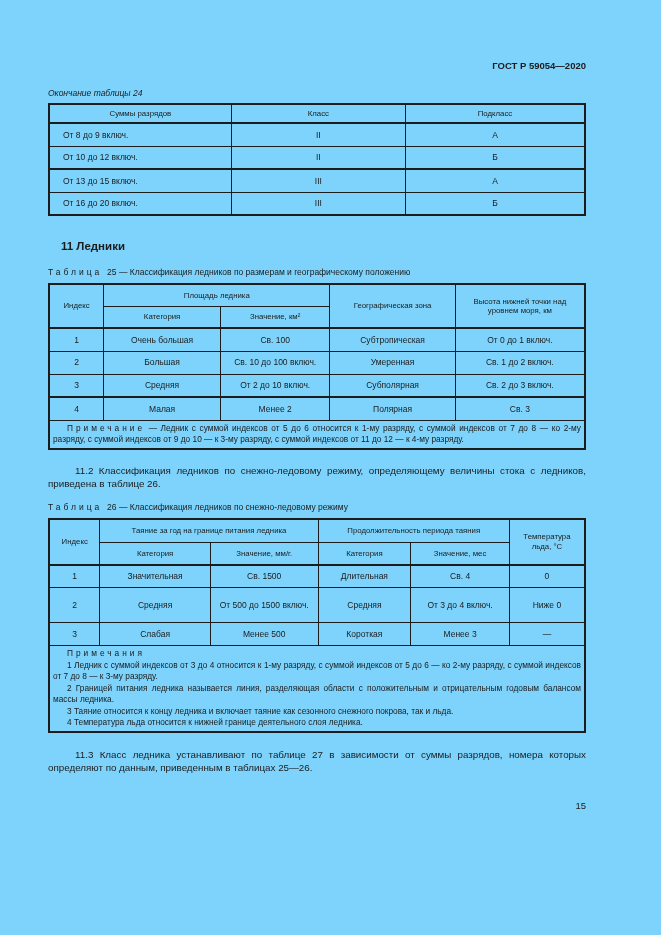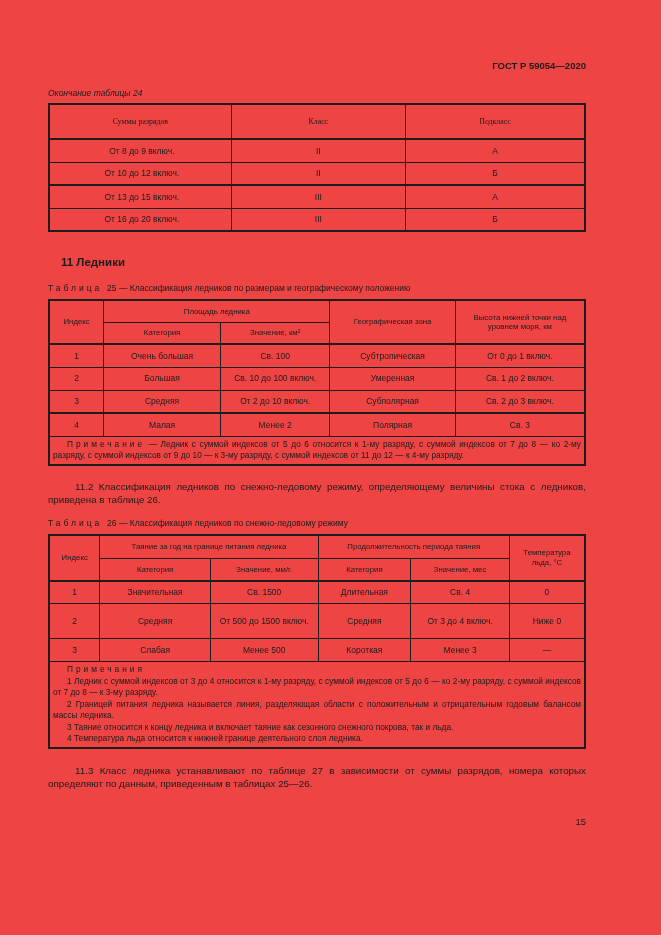--- a/index.html
+++ b/index.html
@@ -1,36 +1,36 @@
 <!DOCTYPE html>
 <html><head>
 <meta charset="utf-8">
 <style>
   html,body{margin:0;padding:0;background:#f7f7f8;}
   .page{
     width:661px;height:935px;box-sizing:border-box;
     padding:60px 75px 0 48px;position:relative;
-    background:#ef4444;color:#1c1c1c;
+    background:#7dd3fc;color:#1c1c1c;
     font-family:"Liberation Sans", sans-serif;
   }
   .doc-header{text-align:right;font-weight:bold;font-size:9.5px;}
   .cont-label{font-style:italic;font-size:8.5px;margin-top:17px;}
   table.gost{border-collapse:collapse;width:100%;table-layout:fixed;
     border:2px solid #1c1c1c;}
   .gost th,.gost td{
     border:1px solid #1c1c1c;box-sizing:border-box;
     font-weight:normal;text-align:center;vertical-align:middle;
     padding:2px 3px;overflow:hidden;
   }
   .gost th{font-size:7.8px;line-height:9.5px;}
   .gost td{font-size:8.5px;line-height:10.5px;}
   .t24{margin-top:5px;}
-  .t24 th{height:35px;font-family:Liberation Serif, serif;}
+  .t24 th{height:19px;}
   .t24 td{height:23px;}
-  .t24 tbody td:first-child{text-align:center;padding-left:6px;}
+  .t24 tbody td:first-child{text-align:left;padding-left:13px;}
   .t24 tbody tr:first-child td{border-top:2px solid #1c1c1c;}
   .sec-heading{font-size:11.5px;font-weight:bold;margin:24px 0 0 13px;}
   .body-para{font-size:9.8px;line-height:13px;text-align:justify;
     text-indent:27px;margin:14px 0 0 0;}
   .caption{font-size:8.5px;margin-top:15px;}
   .spaced{letter-spacing:3px;}
   .t25,.t26{margin-top:6px;}
   .t25 th{height:22px;}
   .t25 td{height:23px;}
   .t25 tbody tr.first-data td{border-top:2px solid #1c1c1c;}

